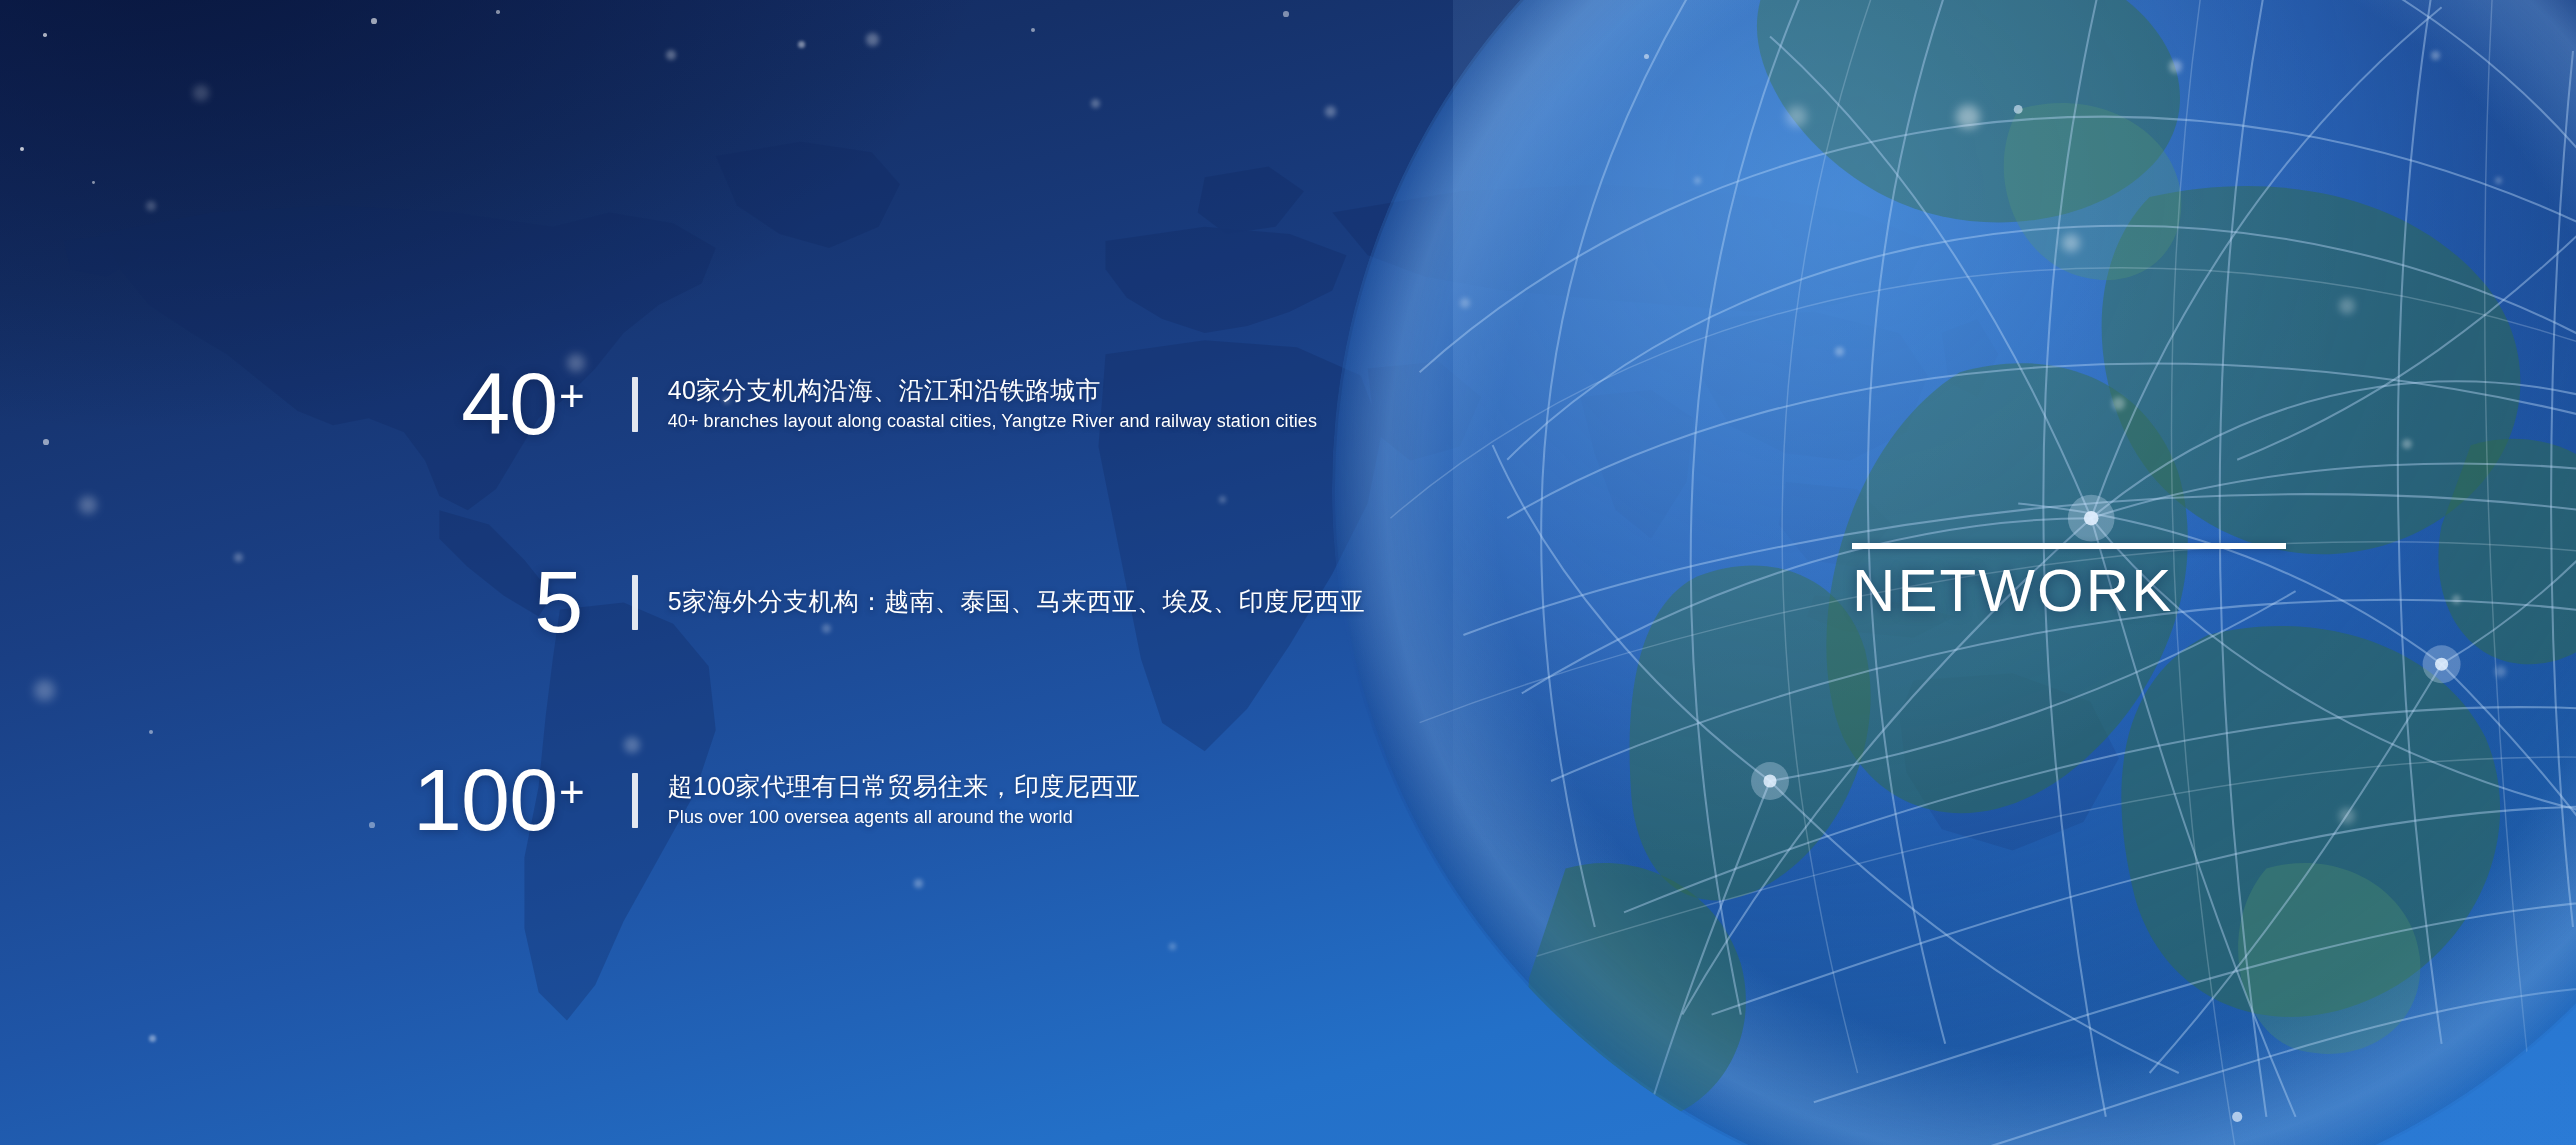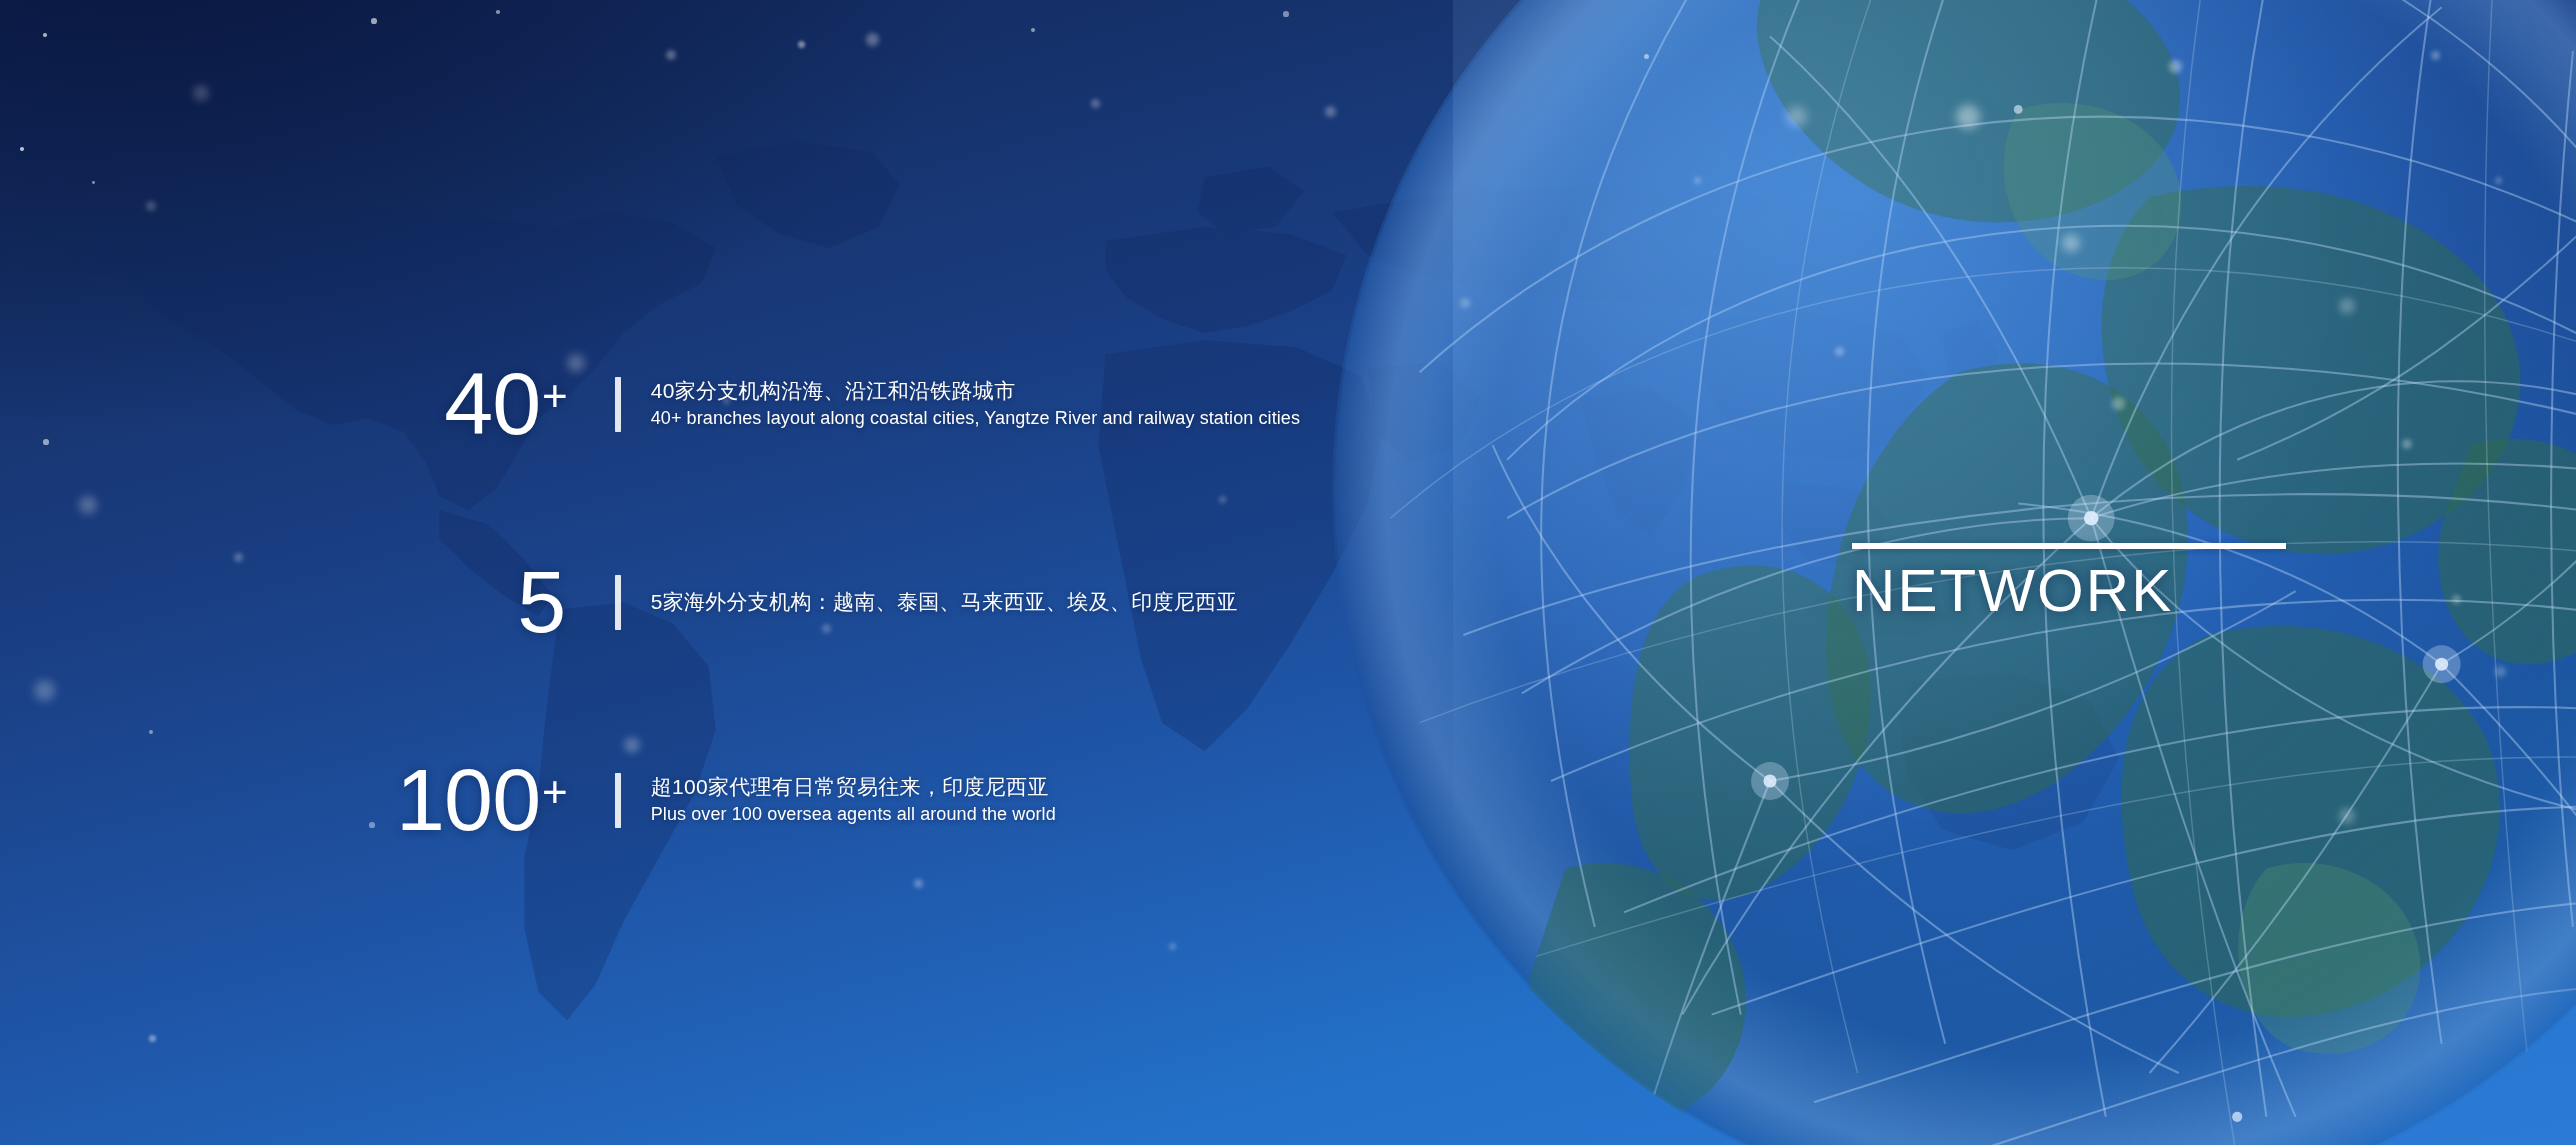--- a/index.html
+++ b/index.html
@@ -57,20 +57,21 @@
   .stars{mix-blend-mode:screen;}
   .star{position:absolute;border-radius:50%;background:#fff;}
 
   
   #content{position:absolute;inset:0;}
 
   .stats{
     position:absolute;
     left:0;top:305px;
     width:1417px;
+    padding-left:17px;
   }
   .stat-row{
     position:relative;
     height:198px;
     display:flex;
     align-items:center;
   }
   .stat-number{
     width:567px;
     text-align:right;
@@ -94,21 +95,21 @@
     margin-left:48px;
     flex:none;
     border-radius:0.7px;
   }
   .stat-text{
     margin-left:30px;
     color:#ffffff;
     text-shadow:0 0.7px 5.7px rgba(6,22,60,.5);
   }
   .stat-text .cn{
-    font-size:21px;
+    font-size:25px;
     line-height:1.42;
     letter-spacing:0.3px;
     white-space:nowrap;
   }
   .stat-text .en{
     font-size:18px;
     line-height:1.42;
     letter-spacing:0.1px;
     white-space:nowrap;
   }

